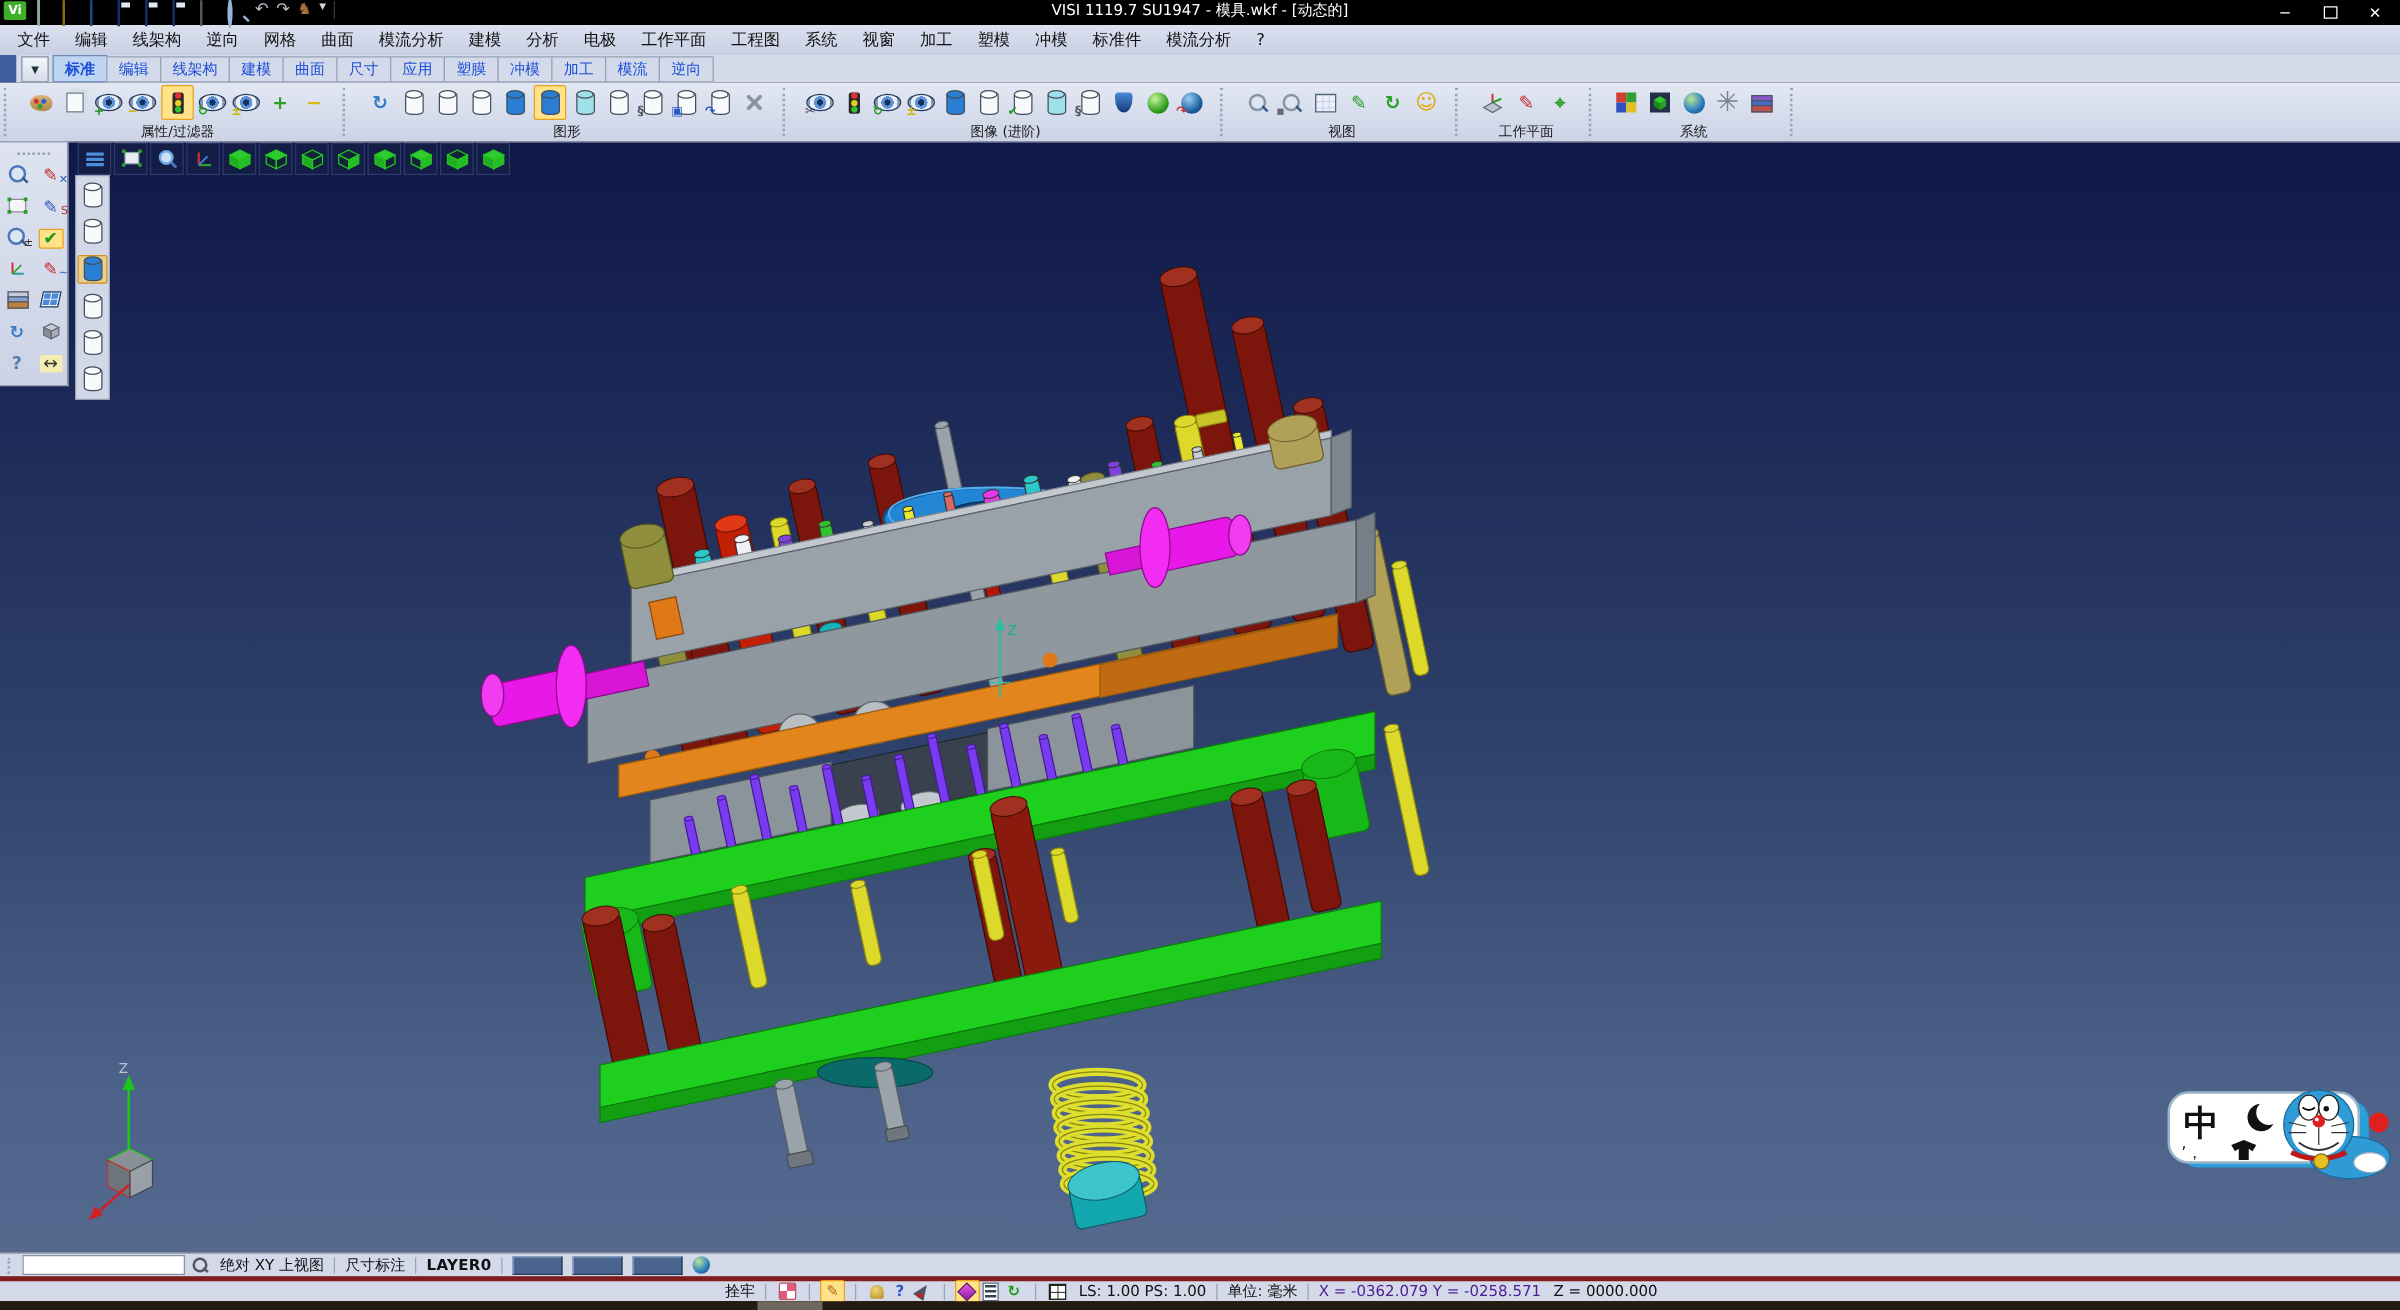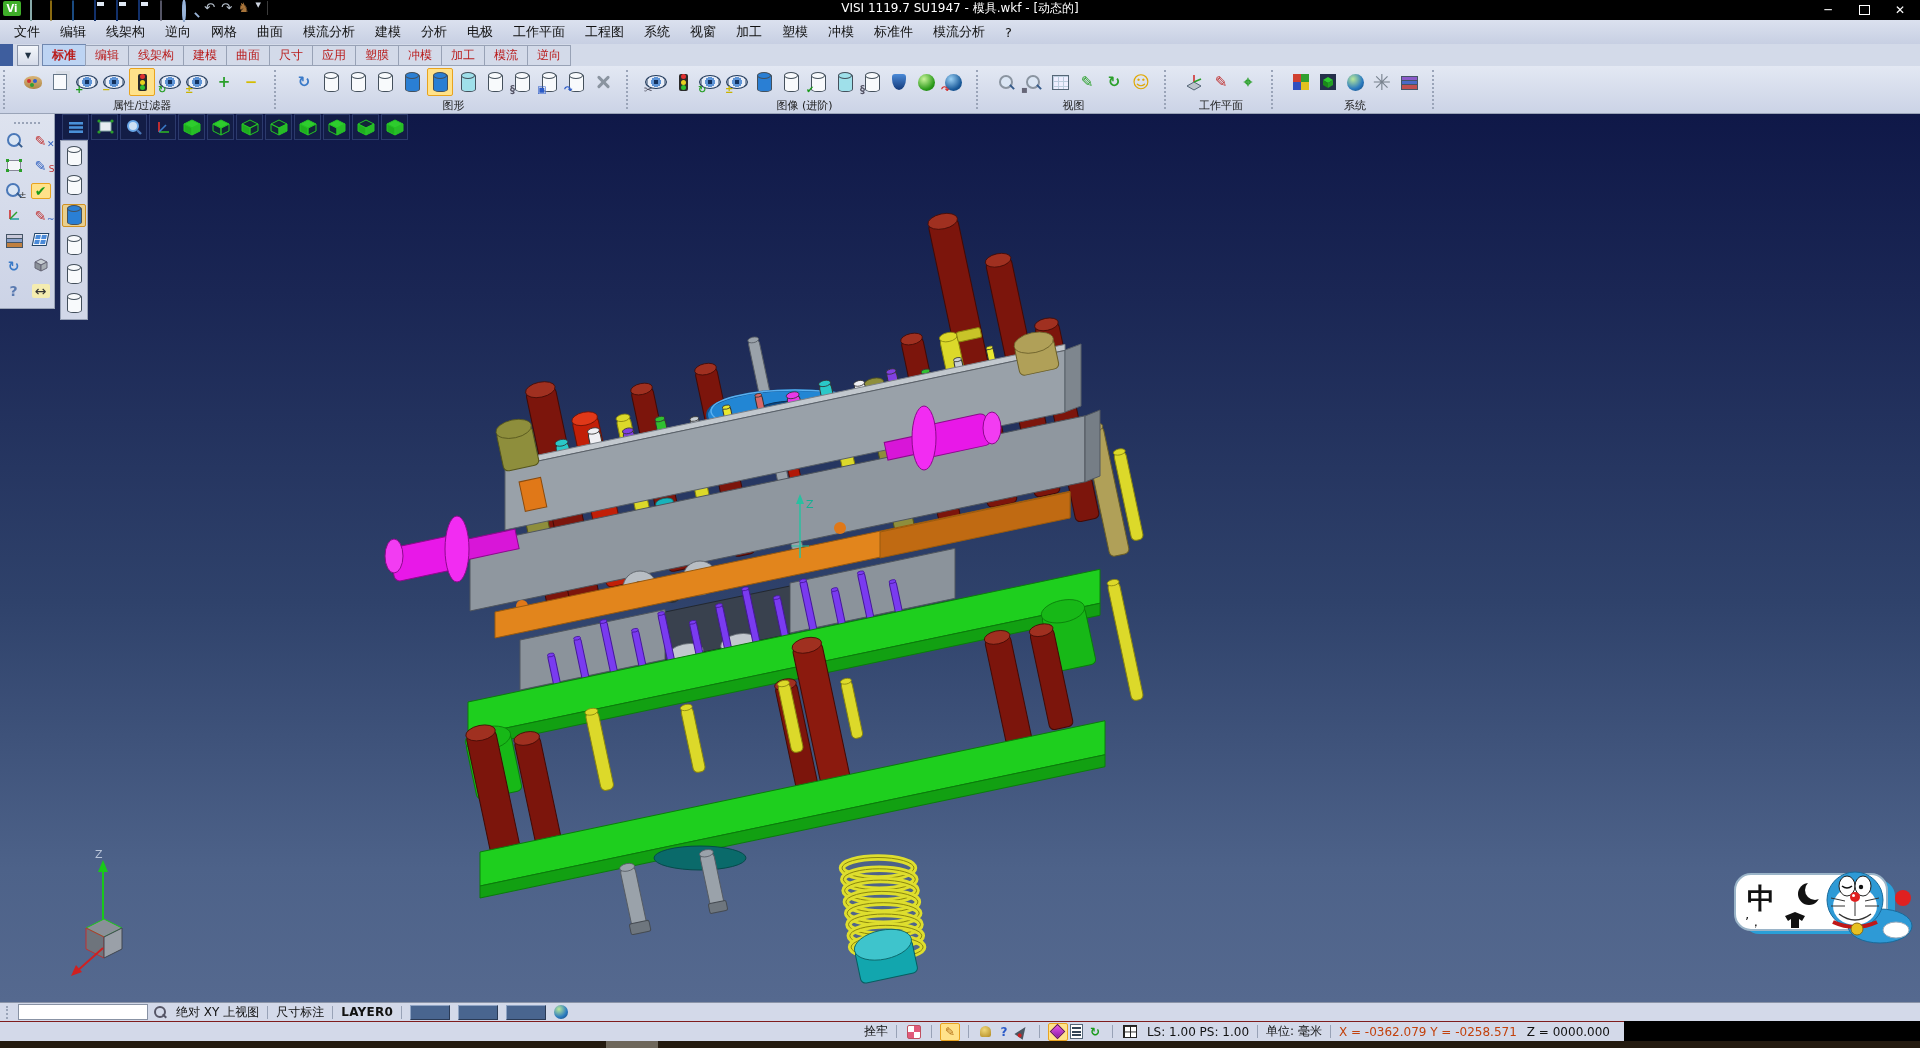--- a/index.html
+++ b/index.html
@@ -31,21 +31,21 @@
   
   .menubar{position:absolute;left:0;top:20px;width:1920px;height:24px;background:linear-gradient(#dbe1ef,#c7cfe3);
            display:flex;align-items:center;padding-left:4px;font-size:13px;color:#111;z-index:29}
   .menu-item{padding:0 10px;height:100%;display:flex;align-items:center}
   
   .tabrow{position:absolute;left:0;top:44px;width:1920px;height:22px;background:#d3dae9;display:flex;align-items:flex-end;z-index:28}
   .tab-corner{width:13px;height:22px;background:#3e5e9e;margin-right:4px}
   .tab-drop{width:20px;height:19px;margin:0 3px 0 0;border:1px solid #8a94a8;background:linear-gradient(#f4f7fb,#d6dcea);
             font-size:8px;display:flex;align-items:center;justify-content:center;color:#234}
   .tabs{display:flex;align-items:flex-end}
-  .tab{height:19px;padding:0 9px;font-size:12px;display:flex;align-items:center;color:#b91c1c;
+  .tab{height:19px;padding:0 9px;font-size:12px;display:flex;align-items:center;color:#1d4ed8;
        border:1px solid #98a2b6;background:#d3dae9;margin-right:-1px;white-space:nowrap}
   .tab.active{background:#bdd4f3;border-color:#7088b0;font-weight:bold;height:20px}
   
   .ribbon{position:absolute;left:0;top:66px;width:1920px;height:47px;background:linear-gradient(#e3e8f3,#cbd3e6);
           display:flex;align-items:stretch;z-index:27;border-bottom:1px solid #9aa4b8}
   .grip{width:5px;margin:4px 3px;border-left:2px dotted #9aa4b8}
   .rgroup{display:flex;flex-direction:column;align-items:center;padding:1px 8px 0}
   .ricons{display:flex;align-items:center;gap:3px;height:31px}
   .rlabel{font-size:11px;color:#1a1a1a;margin-top:1px;white-space:nowrap}
   .ico{min-width:24px;height:26px;display:flex;align-items:center;justify-content:center;position:relative;font-size:15px}
@@ -102,42 +102,42 @@
   
   .cyl-strip{position:absolute;left:60px;top:27px;width:28px;z-index:6;background:#d2d8e8;border:1px solid #98a2b6;
              display:flex;flex-direction:column;align-items:center;padding:5px 0;gap:8px;box-sizing:border-box}
   .cslot{width:22px;height:21px;display:flex;align-items:center;justify-content:center}
   .cslot.hl{background:#e8cf8e;border:1px solid #d09020;border-radius:2px}
   
   .ime{position:absolute;left:1733px;top:753px;width:180px;height:82px;z-index:7}
   
   .status1{position:absolute;left:0;top:1002px;width:1920px;height:19px;background:#d3d9e9;border-top:1px solid #8a94a8;
            display:flex;align-items:center;font-size:12px;color:#111;z-index:30;box-sizing:border-box}
-  .status2{position:absolute;left:0;top:1021px;width:1624px;height:20px;background:#d3d9e9;border-top:1px solid #7f1d1d;
-           display:flex;align-items:center;justify-content:flex-end;font-size:12px;color:#111;z-index:30;box-sizing:border-box}
+  .status2{position:absolute;left:0;top:1021px;width:1920px;height:20px;background:#d3d9e9;border-top:4px solid #7f1d1d;
+           display:flex;align-items:center;justify-content:center;font-size:12px;color:#111;z-index:30;box-sizing:border-box}
   .ssep{width:1px;height:13px;background:#98a2b6;margin:0 8px}
   .sgrip{width:4px;height:13px;border-left:2px dotted #9aa4b8;margin:0 6px}
   .search-input{width:122px;height:14px;border:1px solid #8892a4;font-size:11px;padding:0 3px;background:#fff}
   .smag{width:8px;height:8px;border:2px solid #556;border-radius:50%;position:relative;display:inline-block;margin:0 10px 0 6px}
   .smag::after{content:"";position:absolute;width:5px;height:2px;background:#556;transform:rotate(45deg);right:-3px;bottom:-1px}
   .swatch{width:38px;height:13px;background:#49658f;border:1px solid #2a3a55;border-top-color:#8fa4c4;border-left-color:#8fa4c4;margin-right:8px}
   .sbtn{width:18px;height:16px;display:flex;align-items:center;justify-content:center;font-size:12px;position:relative}
   .sbtn.hl{background:#ffe28a;border:1px solid #e8a31e;border-radius:2px}
   .pinwheel{width:12px;height:12px;border:1px solid #c05060;border-radius:2px;
             background:conic-gradient(#e05a7a 0 25%,#fff 0 50%,#e05a7a 0 75%,#fff 0)}
   .goldstamp{width:11px;height:11px;background:radial-gradient(circle at 40% 35%,#f0d878,#b08820);border-radius:50% 50% 20% 20%}
   .gem{width:9px;height:9px;background:linear-gradient(135deg,#e858e8,#8a18a8);transform:rotate(45deg);border:1px solid #5a0a6a}
   .bars{width:11px;height:13px;background:#fff;border:1px solid #567;display:flex;flex-direction:column;justify-content:space-evenly}
   .bars i{height:2px;background:#345;margin:0 1px;display:block}
   .gridw{width:12px;height:11px;border:1px solid #222;background:
      linear-gradient(#222 1px,transparent 1px),linear-gradient(90deg,#222 1px,#fff 1px);background-size:6px 5.5px}
   .feather{width:0;height:0;border-left:5px solid transparent;border-right:5px solid transparent;border-bottom:12px solid #4a5560;
            transform:rotate(35deg);position:relative}
   .feather::after{content:"";position:absolute;left:-2px;top:8px;width:4px;height:4px;border-radius:50%;background:#d02020}
-  .coordxy{color:#c2410c;margin-right:10px;white-space:nowrap}
+  .coordxy{color:#4c1d95;margin-right:10px;white-space:nowrap}
   .coordz{color:#111;margin-right:14px;white-space:nowrap}
   .layer-label{font-weight:bold;letter-spacing:0.3px}
   
   .taskbar{position:absolute;left:0;top:1041px;width:1920px;height:7px;background:#241b10;z-index:31}
   .tb-seg{position:absolute;left:606px;top:0;width:52px;height:7px;background:#6e675b}
 </style>
 </head>
 <body>
 
 <div class="titlebar">

